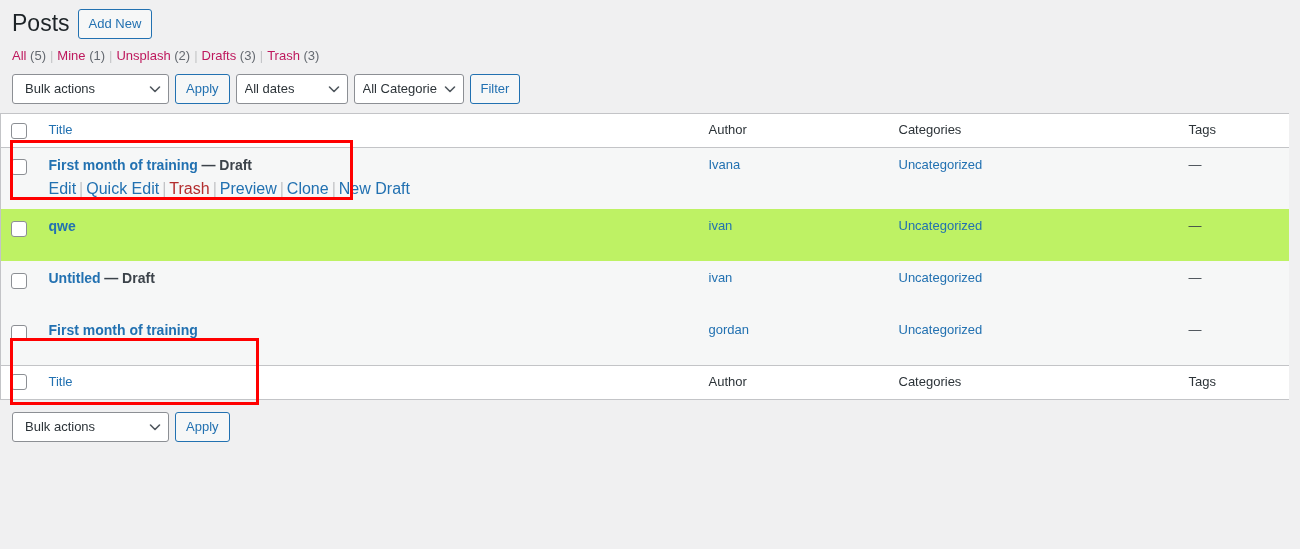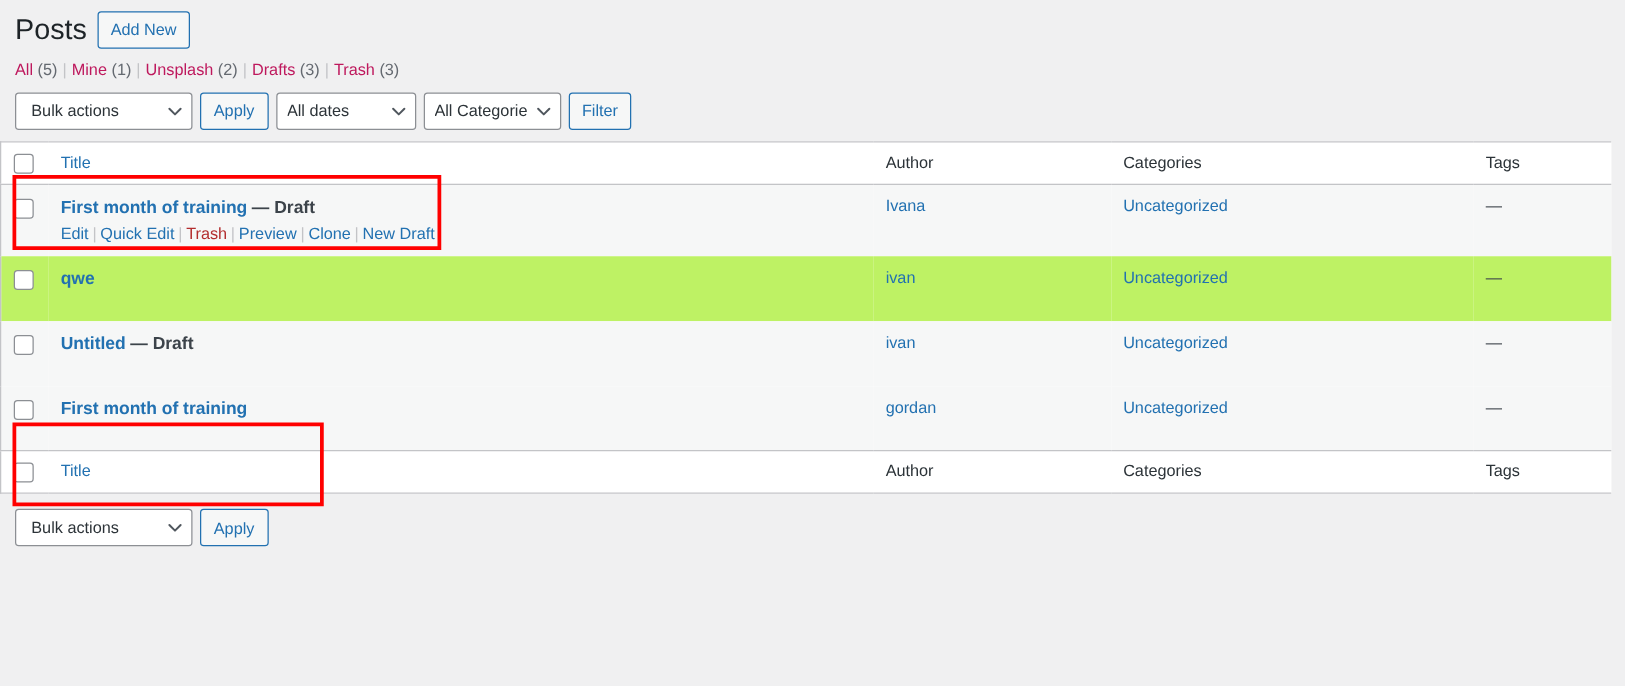--- a/index.html
+++ b/index.html
@@ -99,21 +99,21 @@
   .select-wrap .chev {
     position: absolute;
     right: 8px;
     top: 50%;
     transform: translateY(-50%);
     pointer-events: none;
     width: 12px;
     height: 12px;
   }
   .select-wrap .chev svg { display: block; }
-  .bulk-select { width: 142px; padding-left: 12px; }
+  .bulk-select { width: 157px; padding-left: 12px; }
   .dates-select { width: 112px; }
   .cats-select  { width: 110px; }
   .btn-secondary {
     display: inline-flex;
     align-items: center;
     justify-content: center;
     height: 30px;
     box-sizing: border-box;
     padding: 0 10px;
     font-size: 13px;
@@ -183,21 +183,21 @@
     cursor: pointer;
   }
   .post-state {
     font-weight: 600;
     color: #3c434a;
     font-size: 14px;
   }
   .row-actions {
     margin-top: 2px;
     color: #c3c4c7;
-    font-size: 13px;
+    font-size: 16px;
     line-height: 1.5;
   }
   .row-actions a {
     color: #2271b1;
     text-decoration: none;
     cursor: pointer;
   }
   .row-actions a.trash { color: #b32d2e; }
   .row-actions .ra-sep { color: #c3c4c7; padding: 0 3px; }
 

